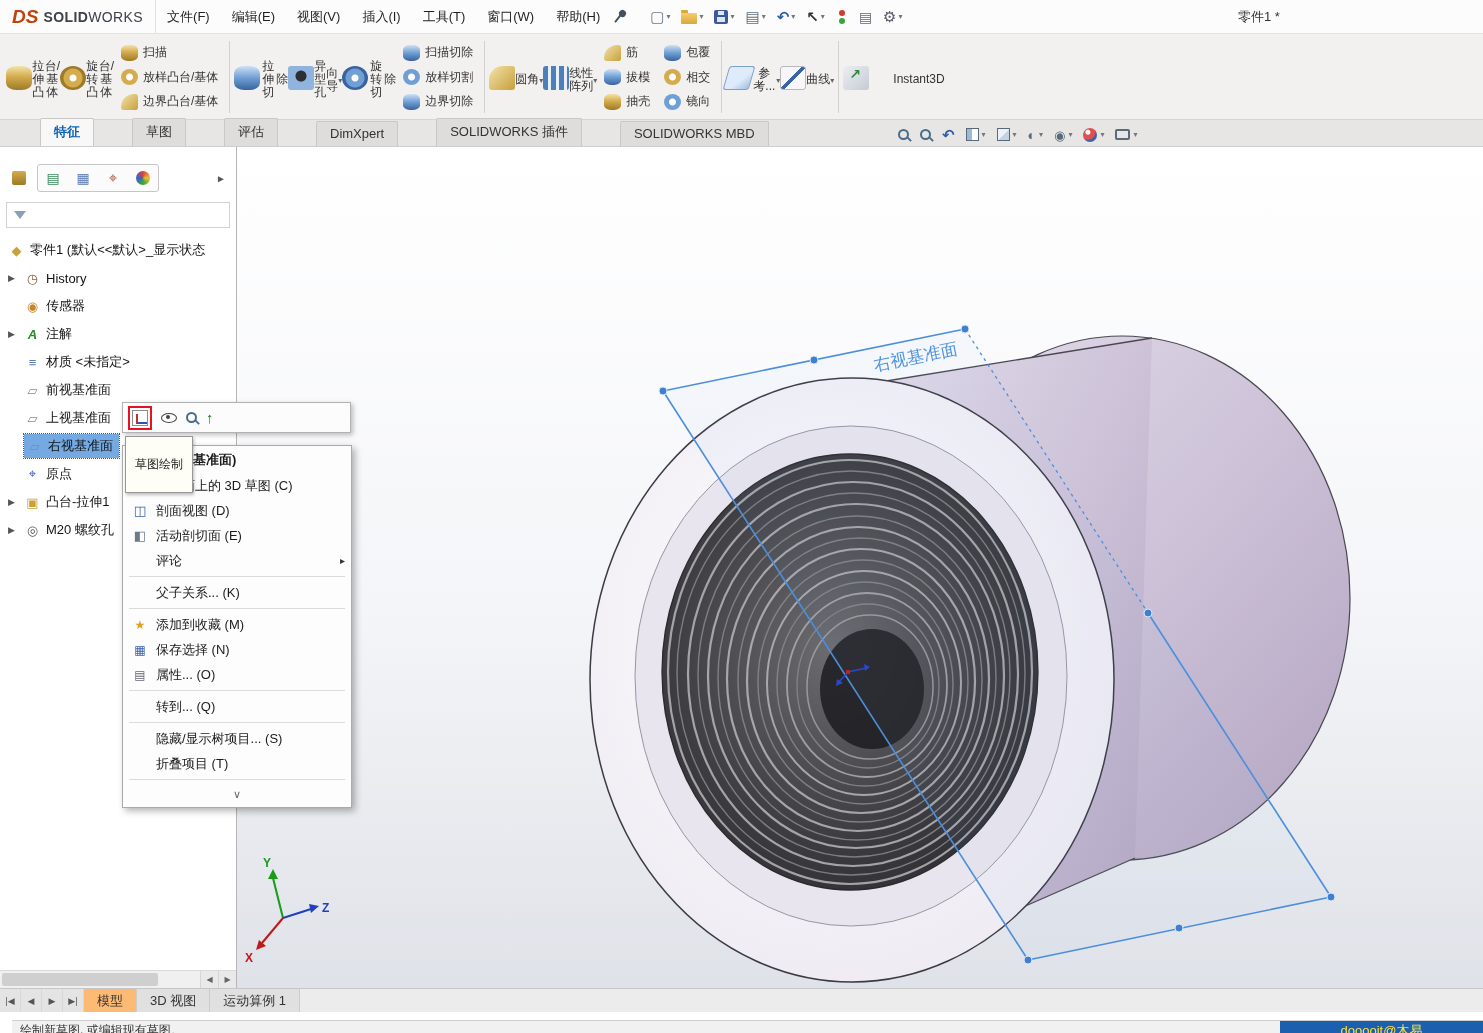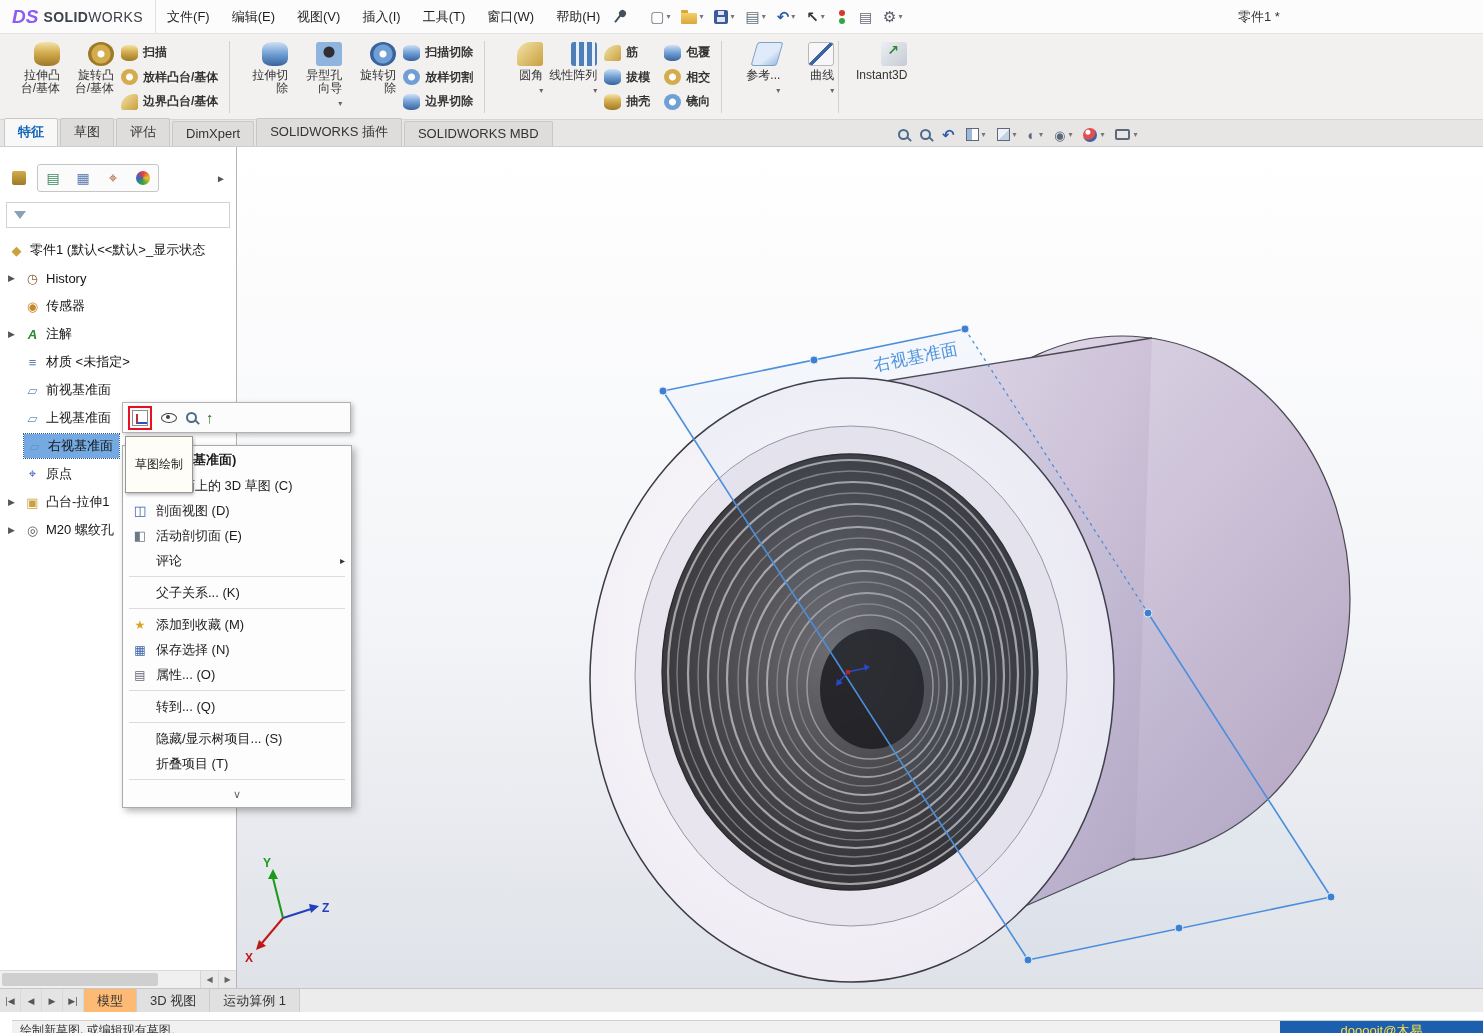--- a/index.html
+++ b/index.html
@@ -8,21 +8,21 @@
     position:relative; overflow:hidden; background:#fff;
     font-family:"Liberation Sans","DejaVu Sans",sans-serif;
     -webkit-font-smoothing:antialiased;
   }
 
   
   .menubar { position:absolute; top:0; left:0; right:0; height:34px; background:#fcfcfc;
              border-bottom:1px solid #e2e2e2; display:flex; align-items:center; }
   .logo { display:flex; align-items:center; gap:5px; padding:0 12px; height:100%;
           border-right:1px solid #e0e0e0; }
-  .logo-mark { color:#8b5cf6; font-weight:bold; font-style:italic; font-size:19px; }
+  .logo-mark { color:#c2410c; font-weight:bold; font-style:italic; font-size:19px; }
   .logo-solid { font-weight:bold; color:#3d4248; font-size:14px; letter-spacing:.4px; }
   .logo-works { font-weight:normal; color:#3d4248; font-size:14px; letter-spacing:.4px; }
   .menu-item { padding:0 11px; font-size:13px; color:#1f1f1f; height:100%;
                display:flex; align-items:center; cursor:default; }
   .pin { width:7px; height:7px; border-radius:50%; background:#44505e; position:relative;
          transform:rotate(38deg); margin:0 14px 6px 8px; }
   .pin::after { content:""; position:absolute; top:6px; left:2px; width:2px; height:9px; background:#44505e; }
   .quick-icons { display:flex; align-items:center; gap:3px; margin-left:6px; }
   .qi { display:flex; align-items:center; padding:3px 4px; border-radius:2px; }
   .qi .caret { font-size:8px; color:#777; margin-left:2px; }
@@ -38,26 +38,26 @@
   .traffic { display:flex; flex-direction:column; gap:2px; padding:0 3px; }
   .traffic i { width:6px; height:6px; border-radius:50%; display:block; }
   .t-red { background:#d23a2e; } .t-green { background:#3ba33b; }
   .g-list::before { content:"▤"; font-size:14px; color:#667; }
   .g-gear::before { content:"⚙"; font-size:15px; color:#556; }
   .doc-title { position:absolute; left:1238px; top:8px; font-size:13px; color:#333; }
 
   
   .ribbon { position:absolute; top:34px; left:0; right:0; height:86px; background:#f2f1f0;
             border-bottom:1px solid #d6d5d4; display:flex; align-items:stretch; padding:3px 2px 2px 6px; }
-  .rb-large { width:54px; display:flex; flex-direction:column; align-items:flex-end; padding-top:5px;
+  .rb-large { width:54px; display:flex; flex-direction:row; align-items:center; padding-top:5px;
               font-size:12px; color:#333; text-align:center; line-height:13px; border-radius:2px; }
-  .rb-large.wide { width:64px; }
+  .rb-large.wide { width:64px;gap:24px; }
   .ci { width:26px; height:24px; border-radius:3px; margin-bottom:3px; flex:none; }
   .rb-dd { font-size:8px; color:#666; margin-top:2px; }
-  .rb-col { display:flex; flex-direction:column; justify-content:space-between; padding:4px 4px;font-weight:bold; }
+  .rb-col { display:flex; flex-direction:column; justify-content:space-between; padding:4px 4px; }
   .rb-small { display:flex; align-items:center; gap:5px; font-size:12px; color:#333; height:23px;
               padding:0 3px; border-radius:2px; white-space:nowrap; }
   .ci-s { width:17px; height:16px; border-radius:2px; flex:none; }
   .rb-sep { width:1px; background:#d2d1d0; margin:4px 4px; }
   .ci-gold-cyl { background:linear-gradient(180deg,#f3e3a8,#d4ac4e 45%,#9c7a26); border-radius:40%/30%; }
   .ci-gold-ring { background:radial-gradient(circle at 50% 50%,#fdfdfd 0 3px,#d4ac4e 4px 9px,#9c7a26 10px); border-radius:50%; }
   .ci-blue-cut { background:linear-gradient(180deg,#cfe0f4,#6f9fd4 50%,#39639c); border-radius:40%/30%; }
   .ci-hole { background:radial-gradient(circle at 50% 42%,#2f2f33 0 5px,#8fb4dd 6px); }
   .ci-blue-ring { background:radial-gradient(circle at 50% 50%,#fdfdfd 0 3px,#6f9fd4 4px 9px,#39639c 10px); border-radius:50%; }
   .ci-gold-fillet { background:linear-gradient(135deg,#f3e3a8,#c89f3e); border-radius:14px 3px 3px 3px; }
@@ -65,21 +65,21 @@
   .ci-ref { background:linear-gradient(135deg,#dfeafa 0 60%,#9fc0e4); border:1px solid #7e9fc6; transform:skewX(-16deg); }
   .ci-curve { background:#f7f7f9; border:1px solid #b8b8bc;
               background-image:linear-gradient(135deg,transparent 44%,#3a63a8 44% 56%,transparent 56%); }
   .ci-i3d { background:linear-gradient(135deg,#eceef2,#c6cbd4); position:relative; }
   .ci-i3d::after { content:"↗"; position:absolute; left:6px; top:2px; font-size:14px; color:#2a8a3a; font-weight:bold; }
 
   
   .tabbar { position:absolute; top:120px; left:0; right:0; height:27px; background:#e7e6e5;
             border-bottom:1px solid #cfcecd; display:flex; align-items:flex-end; padding-left:4px; }
   .tab { padding:4px 13px 5px; font-size:13px; color:#333; background:#dedddc;
-         border:1px solid #c9c8c7; border-bottom:none; margin-right:2px; border-radius:2px 2px 0 0; }
+         border:1px solid #c9c8c7; border-bottom:none; margin-right:2px; border-radius:2px 2px 0 0;margin-left:36px; }
   .tab.active { background:#f8f8f8; color:#0d62b8; font-weight:bold; }
 
   
   .hud { position:absolute; top:123px; left:898px; height:23px; display:flex; align-items:center;
          gap:11px; z-index:5; color:#5a6a78; }
   .hud-item { display:flex; align-items:center; gap:3px; }
   .hud-item .caret { font-size:8px; color:#777; }
   .mag { width:11px; height:11px; border:2px solid #4a6b8a; border-radius:50%; position:relative; }
   .mag::after { content:""; position:absolute; width:6px; height:2px; background:#4a6b8a;
                 transform:rotate(45deg); right:-5px; bottom:-2px; }

